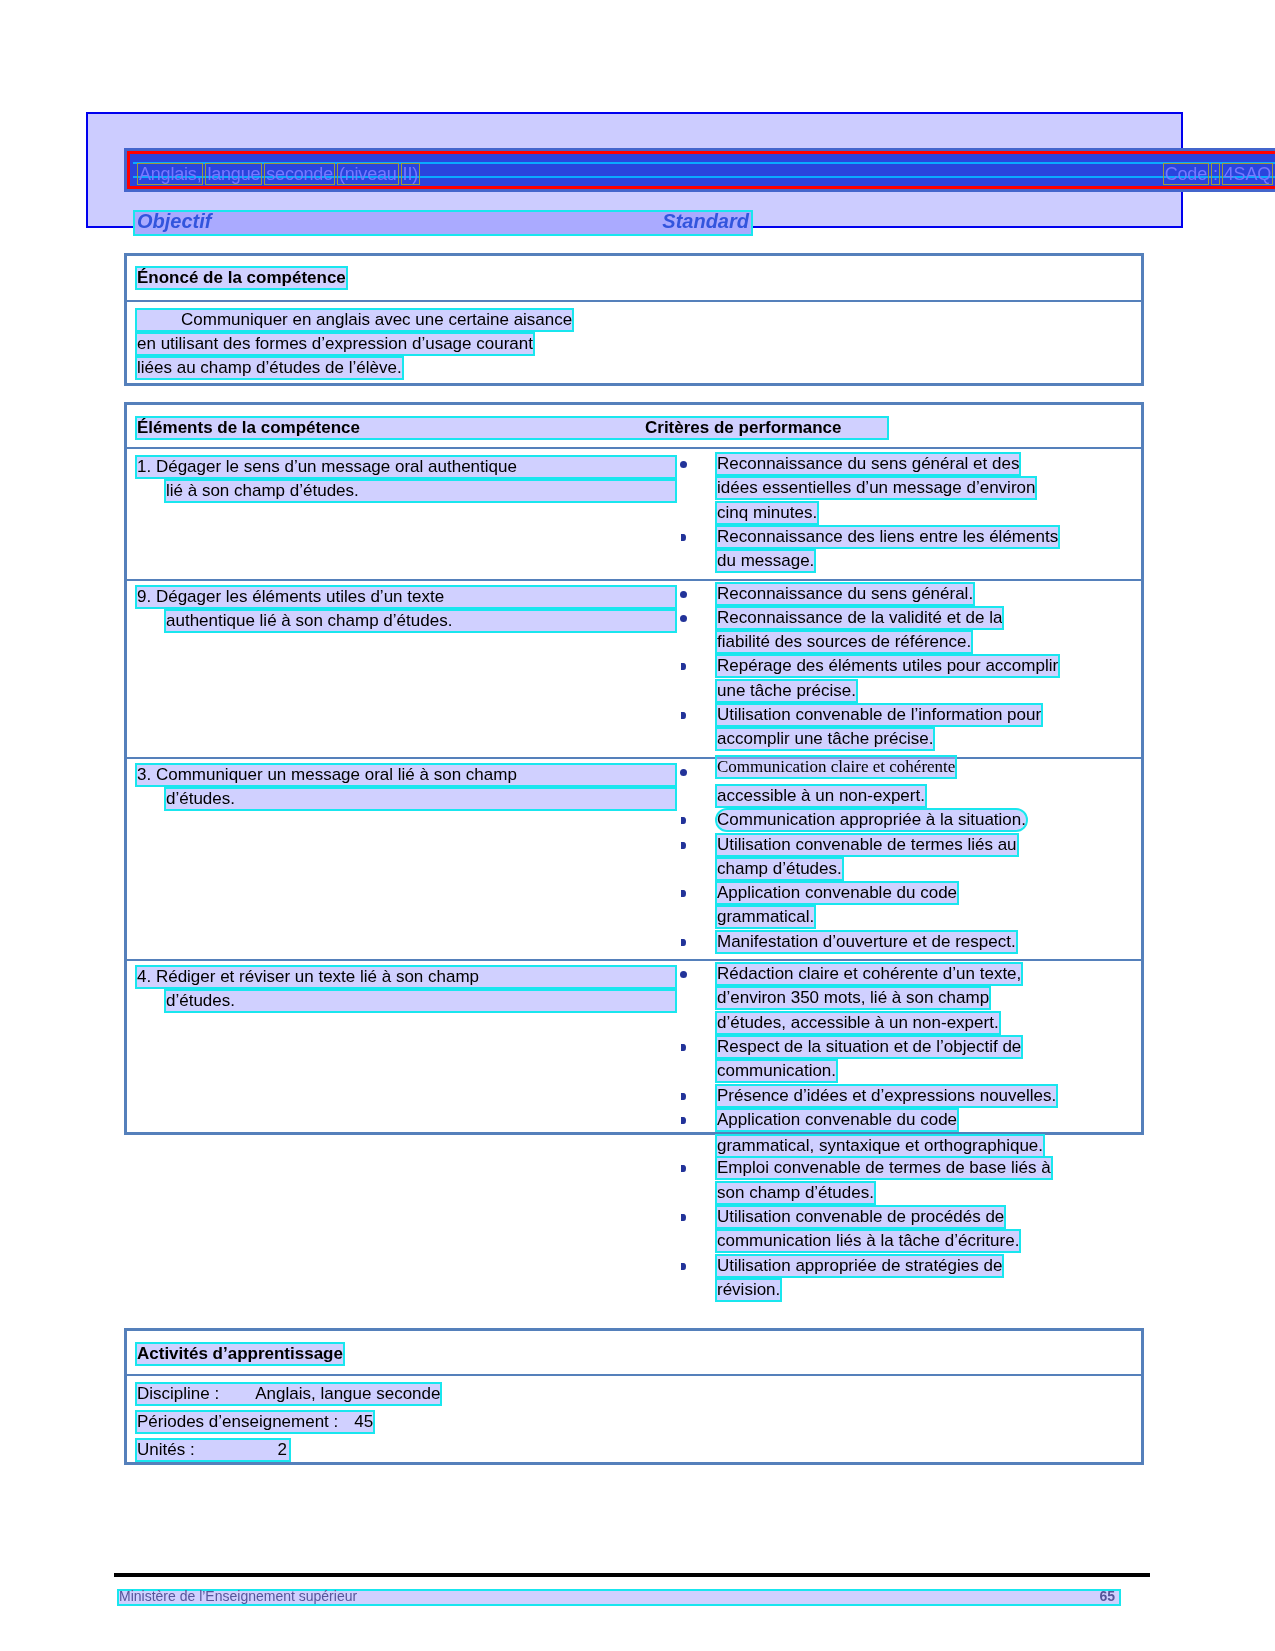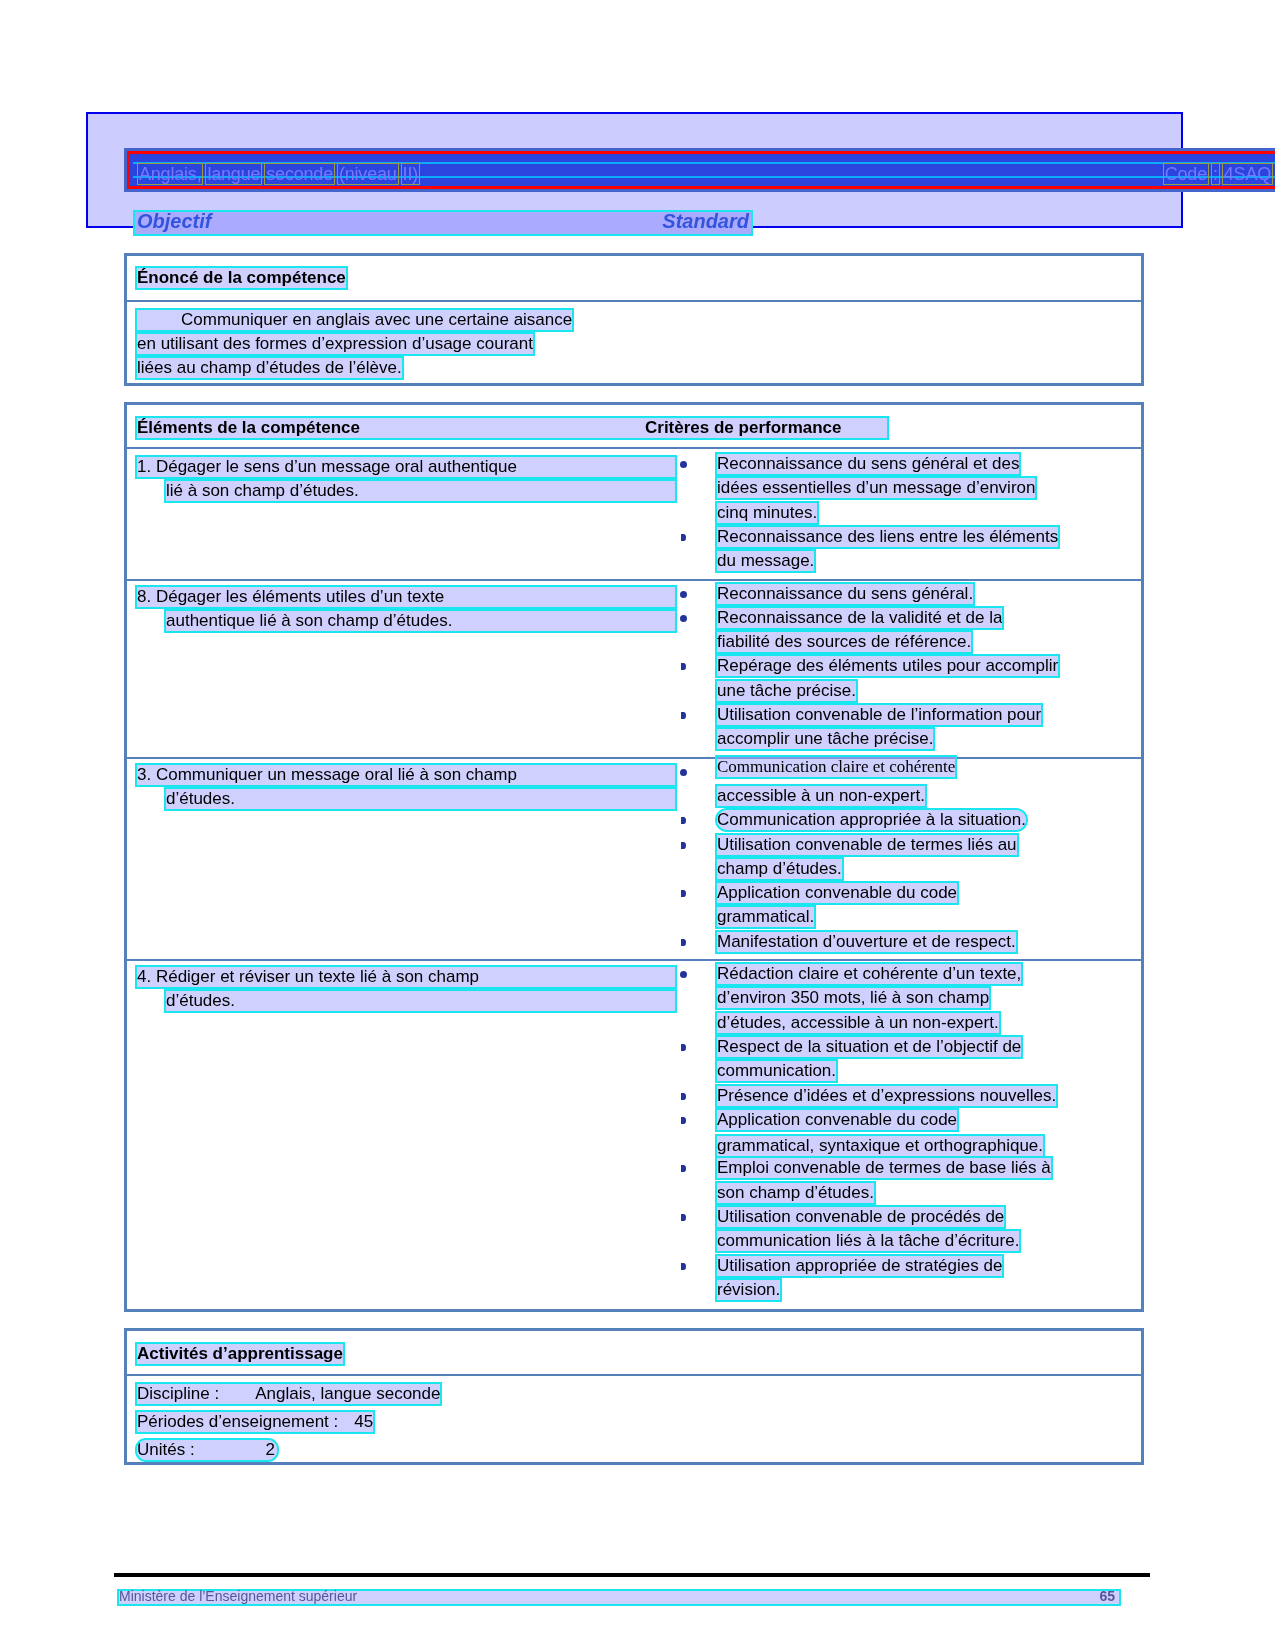--- a/index.html
+++ b/index.html
@@ -45,21 +45,21 @@
   
   .box {
     position: absolute; left: 124px; width: 1020px; border: 3px solid #5580bb;
     box-sizing: border-box; background: #fff;
   }
   .box .sep { position: absolute; left: 0; right: 0; height: 0; border-top: 2px solid #5580bb; }
   .title-bold { font-weight: bold; font-size: 17px; position: absolute; }
   .txt { font-size: 17px; position: absolute; white-space: nowrap; line-height: 20px; }
 
   #enonce { top: 253px; height: 133px; }
-  #elements { top: 402px; height: 910px; }
+  #elements { top: 402px; height: 733px; }
   #activites { top: 1328px; height: 137px; }
 
   .bullet {
     position: absolute; width: 7px; height: 7px; border-radius: 50%; background: #223399;
   }
   .bullet-half { border-radius: 0 50% 50% 0; width: 5px; }
 
   #footer-line { position: absolute; left: 114px; top: 1573px; width: 1036px; height: 4px; background: #000; }
   #footer {
     position: absolute; left: 119px; top: 1591px; width: 1000px; height: 13px;
@@ -107,21 +107,21 @@
       <span class="txt hl" style="left: 10px; top: 52px; width: 538px;">1.  Dégager le sens d’un message oral authentique</span>
       <span class="txt hl" style="left: 39px; top: 76.3px; width: 509px;">lié à son champ d’études.</span>
       <span class="bullet" style="left: 553px; top: 56px;"></span>
       <span class="txt hl" style="left: 590px; top: 49px;">Reconnaissance du sens général et des</span>
       <span class="txt hl" style="left: 590px; top: 73.3px;">idées essentielles d’un message d’environ</span>
       <span class="txt hl" style="left: 590px; top: 97.6px;">cinq minutes.</span>
       <span class="bullet bullet-half" style="left: 554px; top: 128.9px;"></span>
       <span class="txt hl" style="left: 590px; top: 121.9px;">Reconnaissance des liens entre les éléments</span>
       <span class="txt hl" style="left: 590px; top: 146.2px;">du message.</span>
       <div class="sep" style="top: 173.5px;"></div>
-      <span class="txt hl" style="left: 10px; top: 181.5px; width: 538px;">8.  Dégager les éléments utiles d’un texte</span>
+      <span class="txt hl" style="left: 10px; top: 181.5px; width: 538px;">9.  Dégager les éléments utiles d’un texte</span>
       <span class="txt hl" style="left: 39px; top: 205.8px; width: 509px;">authentique lié à son champ d’études.</span>
       <span class="bullet" style="left: 553px; top: 185.5px;"></span>
       <span class="txt hl" style="left: 590px; top: 178.5px;">Reconnaissance du sens général.</span>
       <span class="bullet" style="left: 553px; top: 209.8px;"></span>
       <span class="txt hl" style="left: 590px; top: 202.8px;">Reconnaissance de la validité et de la</span>
       <span class="txt hl" style="left: 590px; top: 227.1px;">fiabilité des sources de référence.</span>
       <span class="bullet bullet-half" style="left: 554px; top: 258.4px;"></span>
       <span class="txt hl" style="left: 590px; top: 251.4px;">Repérage des éléments utiles pour accomplir</span>
       <span class="txt hl" style="left: 590px; top: 275.7px;">une tâche précise.</span>
       <span class="bullet bullet-half" style="left: 554px; top: 307px;"></span>
@@ -172,21 +172,21 @@
 
 <div class="box" id="activites">
   <span class="title-bold hl" style="left:10px;top:13px;">Activités d’apprentissage</span>
   <div class="sep" style="top:43px;"></div>
   <div class="txt hl" style="left:10px;top:53px;">
     <span>Discipline :</span><span style="display:inline-block;width:36px"></span><span>Anglais, langue seconde</span>
   </div>
   <div class="txt hl" style="left:10px;top:81px;">
     <span>Périodes d’enseignement :</span><span style="display:inline-block;width:16px"></span><span>45</span>
   </div>
-  <div class="txt hl" style="left:10px;top:109px;width:140px;border-radius:9px;">
+  <div class="txt hl" style="left:10px;top:109px;width:152px;">
     <span>Unités :</span>
     <span style="position:absolute;right:2px;">2</span>
   </div>
 </div>
 
 <div id="footer-line"></div>
 <div id="footer">
   <span id="footer-left">Ministère de l’Enseignement supérieur</span>
   <span id="footer-right">65</span>
 </div>

